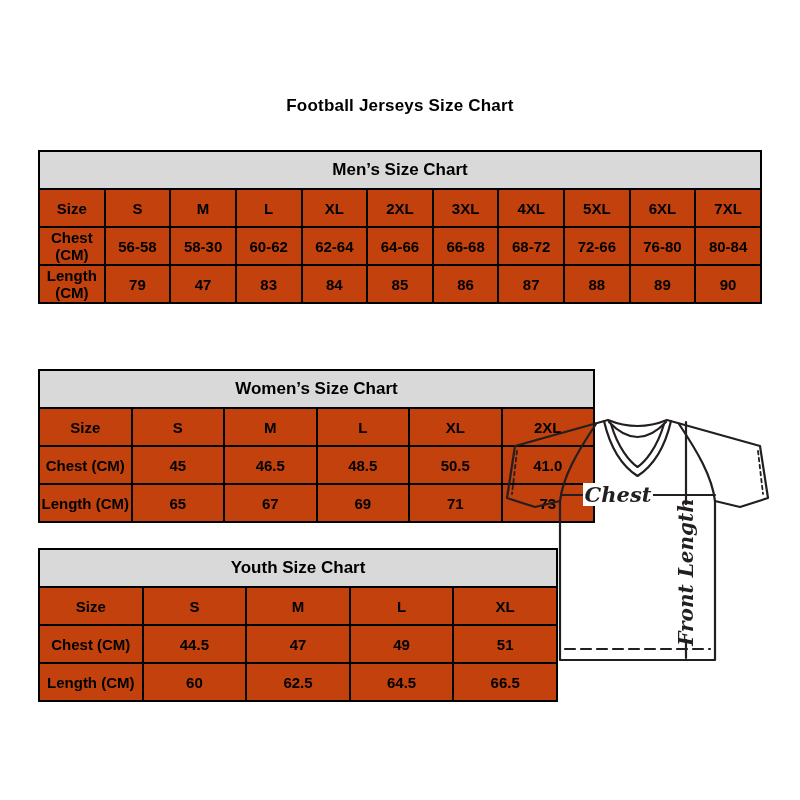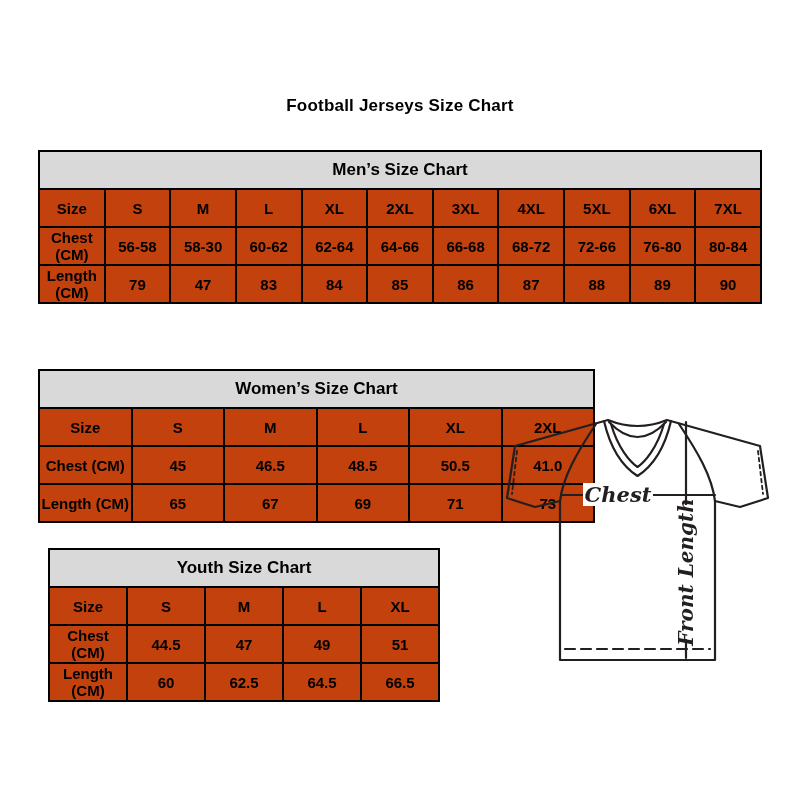--- a/index.html
+++ b/index.html
@@ -19,21 +19,21 @@
     border:2px solid #000;text-align:center;vertical-align:middle;
     font-weight:bold;font-size:15px;padding:0;height:36px;overflow:hidden;
   }
   table.size-table thead th{
     background:#d9d9d9;font-size:17px;height:36px;
   }
   table.men-table{left:38px;top:150px;width:724px;}
   table.men-table td.rowlabel{width:108px;}
   table.women-table{left:38px;top:369px;width:557px;}
   table.women-table td.rowlabel{width:113px;}
-  table.youth-table{left:38px;top:548px;width:392px;margin-left:10px;}
+  table.youth-table{left:38px;top:548px;width:520px;}
   table.youth-table td.rowlabel{width:113px;}
   .jersey-wrap{
     position:absolute;left:503px;top:406px;width:272px;height:262px;
   }
   .jersey-wrap svg{display:block;width:272px;height:262px;}
   .diagram-text{
     font-family:"DejaVu Serif",serif;font-style:italic;font-weight:bold;
     fill:#231f20;
   }
 </style>

